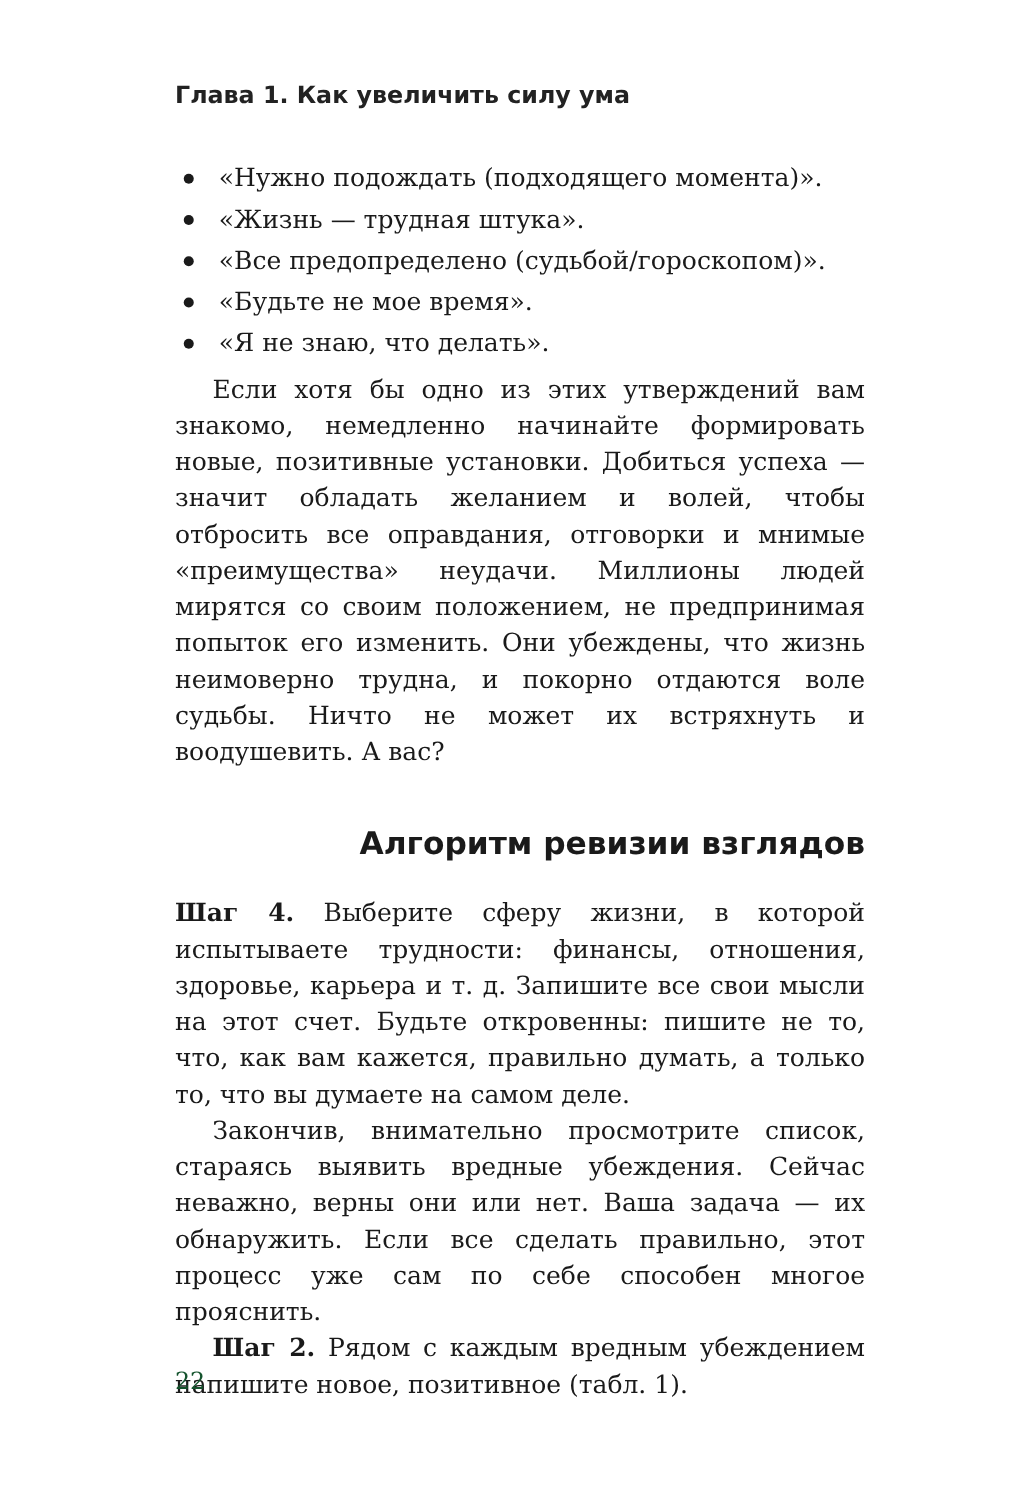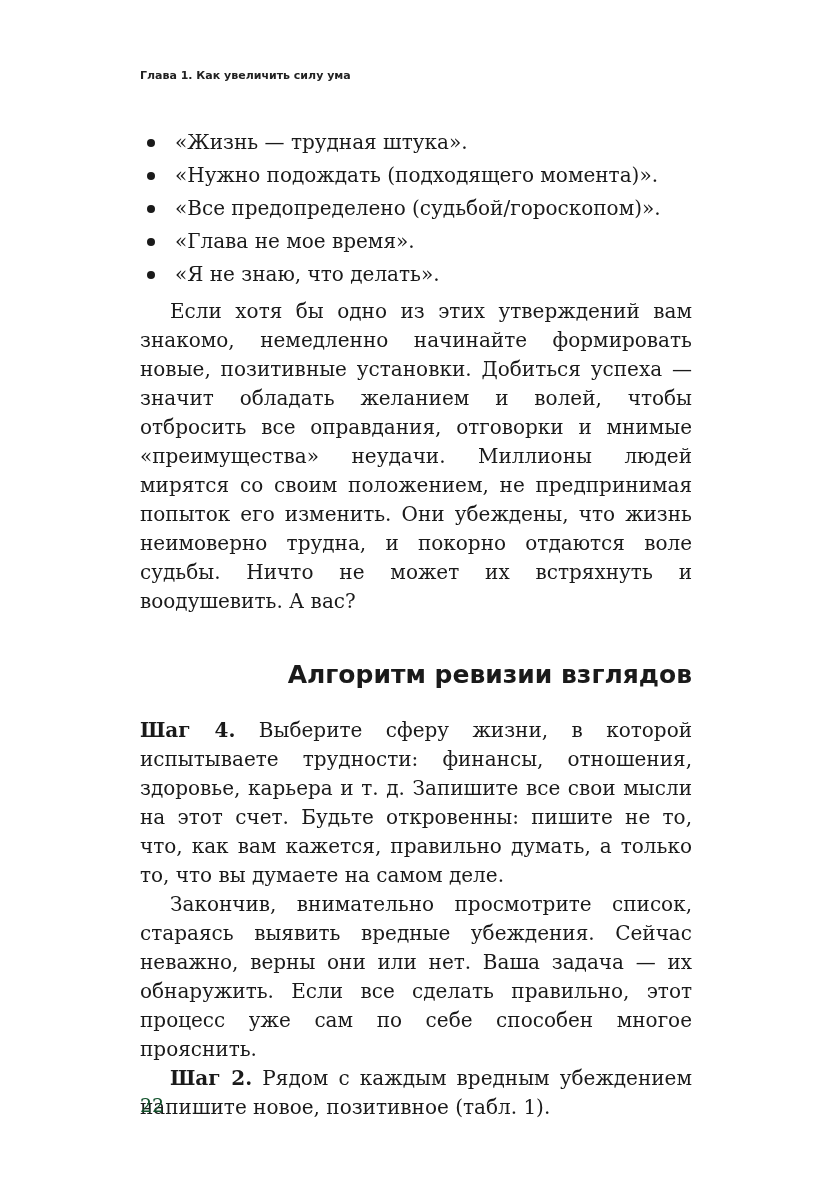--- a/index.html
+++ b/index.html
@@ -16,21 +16,21 @@
     color: #1a1a1a;
   }
 
   .running-header {
     position: absolute;
     top: 67px;
     left: 140px;
     width: 552px;
     font-family: "DejaVu Sans", "Liberation Sans", sans-serif;
     font-weight: bold;
-    font-size: 11px;
+    font-size: 19px;
     line-height: 18px;
     color: #222222;
   }
 
   .content {
     position: absolute;
     top: 126px;
     left: 140px;
     width: 552px;
   }
@@ -96,30 +96,30 @@
 <body>
 
 <div class="page">
 
   <div class="running-header">Глава 1. Как увеличить силу ума</div>
 
   <main class="content">
 
     <ul class="bullet-list">
       <li class="bullet-item">
-        <span class="dot"></span><span>«Жизнь — трудная штука».</span>
+        <span class="dot"></span><span>«Нужно подождать (подходящего момента)».</span>
       </li>
       <li class="bullet-item">
-        <span class="dot"></span><span>«Нужно подождать (подходящего момента)».</span>
+        <span class="dot"></span><span>«Жизнь — трудная штука».</span>
       </li>
       <li class="bullet-item">
         <span class="dot"></span><span>«Все предопределено (судьбой/гороскопом)».</span>
       </li>
       <li class="bullet-item">
-        <span class="dot"></span><span>«Глава не мое время».</span>
+        <span class="dot"></span><span>«Будьте не мое время».</span>
       </li>
       <li class="bullet-item">
         <span class="dot"></span><span>«Я не знаю, что делать».</span>
       </li>
     </ul>
 
     <p class="para indent">Если хотя бы одно из этих утверждений вам знакомо, немедленно начинайте формировать новые, позитивные установки. Добиться успеха — значит обладать желанием и волей, чтобы отбросить все оправдания, отговорки и мнимые «преимущества» неудачи. Миллионы людей мирятся со своим положением, не предпринимая попыток его изменить. Они убеждены, что жизнь неимоверно трудна, и покорно отдаются воле судьбы. Ничто не может их встряхнуть и воодушевить. А вас?</p>
 
     <h2 class="section-heading">Алгоритм ревизии взглядов</h2>
 

